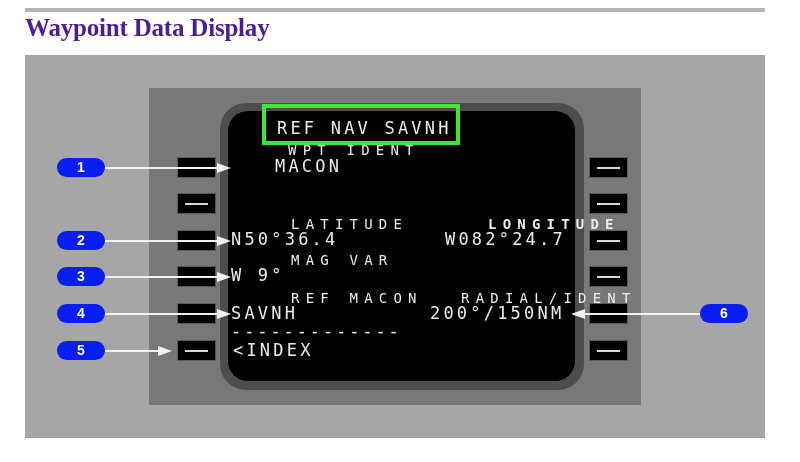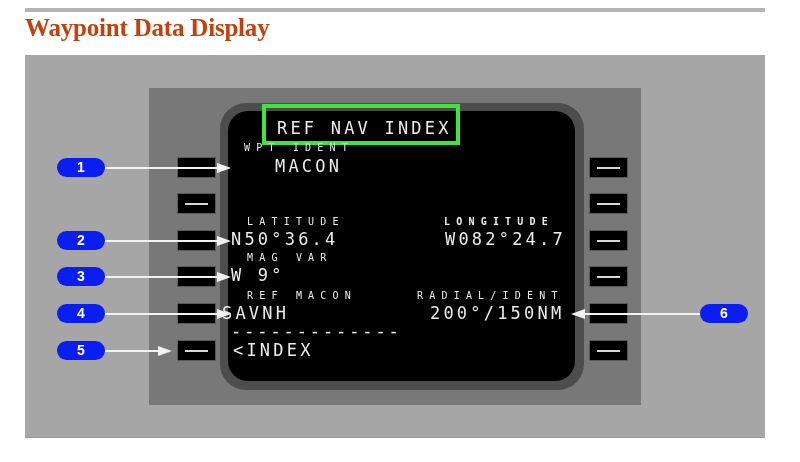--- a/index.html
+++ b/index.html
@@ -1,28 +1,28 @@
 <!DOCTYPE html>
 <html><head>
 <meta charset="utf-8">
 <style>
   html,body{margin:0;padding:0;background:#ffffff;}
   body{width:800px;height:462px;position:relative;overflow:hidden;font-family:"Liberation Sans",sans-serif;}
   .abs{position:absolute;}
   .top-rule{left:25px;top:8px;width:740px;height:4px;background:#b4b4b4;}
-  .title{left:25px;top:14px;font-family:"Liberation Serif",serif;font-weight:bold;font-size:25px;color:#c2410c;letter-spacing:-0.2px;}
+  .title{left:25px;top:14px;font-family:"Liberation Serif",serif;font-weight:bold;font-size:25px;color:#4c1d95;letter-spacing:-0.2px;}
   .outer-panel{left:25px;top:55px;width:740px;height:382px;background:#a6a6a6;border-bottom:1px solid #9a9a9a;}
   .inner-panel{left:149px;top:88px;width:492px;height:317px;background:#787878;}
   .bezel{left:220px;top:103px;width:364px;height:287px;background:#4d4d4d;border-radius:26px;}
   .screen{left:228px;top:111px;width:347px;height:270px;background:#000;border-radius:20px;}
   .key{width:39px;height:21px;background:#000;border:1px solid #5a5a5a;box-sizing:border-box;}
   .key .bar{position:absolute;left:7px;right:7px;top:9px;height:2px;background:#d8d8d8;}
   .cdu{font-family:"DejaVu Sans Mono",monospace;color:#ececec;white-space:pre;line-height:1;}
   .big{font-size:17px;letter-spacing:3.2px;}
-  .small{font-size:10px;letter-spacing:6.2px;}
+  .small{font-size:14px;letter-spacing:6.2px;margin-left:44px;}
   .green-box{left:262px;top:104px;width:198px;height:41px;border:4px solid #3de63a;box-sizing:border-box;}
   .badge{width:48px;height:19px;border-radius:10px;background:#0a1ef2;color:#fff;font-weight:bold;font-size:14px;text-align:center;line-height:19px;}
   .line{height:2px;background:#f2f2f2;}
   .arrowhead-r{width:0;height:0;border-top:5px solid transparent;border-bottom:5px solid transparent;border-left:14px solid #f2f2f2;}
   .arrowhead-l{width:0;height:0;border-top:5px solid transparent;border-bottom:5px solid transparent;border-right:14px solid #f2f2f2;}
 </style>
 </head>
 <body>
 
 <div class="abs top-rule"></div>
@@ -54,36 +54,36 @@
     <span class="bar abs"></span>
   </div>
 <div class="abs key" style="left:589px;top:266px;">
     <span class="bar abs"></span>
   </div>
 <div class="abs key" style="left:589px;top:303px;"></div>
 <div class="abs key" style="left:589px;top:340px;">
     <span class="bar abs"></span>
   </div>
 
-<div class="abs cdu big" style="left:277px;top:120px;">REF NAV INDEX</div>
+<div class="abs cdu big" style="left:277px;top:120px;">REF NAV SAVNH</div>
 <div class="abs green-box"></div>
 
 <div class="abs cdu small" style="left:244px;top:143px;">WPT IDENT</div>
 <div class="abs cdu big" style="left:231px;top:158px;padding-left:44px;">MACON</div>
 
 <div class="abs cdu small" style="left:247px;top:217px;">LATITUDE</div>
 <div class="abs cdu big" style="left:231px;top:231px;">N50°36.4</div>
 <div class="abs cdu small" style="left:444px;top:217px;font-weight:bold;">LONGITUDE</div>
 <div class="abs cdu big" style="left:445px;top:231px;">W082°24.7</div>
 
 <div class="abs cdu small" style="left:247px;top:253px;">MAG VAR</div>
 <div class="abs cdu big" style="left:231px;top:267px;">W 9°</div>
 
 <div class="abs cdu small" style="left:247px;top:291px;">REF MACON</div>
-<div class="abs cdu big" style="left:222px;top:305px;">SAVNH</div>
+<div class="abs cdu big" style="left:231px;top:305px;">SAVNH</div>
 <div class="abs cdu small" style="left:417px;top:291px;">RADIAL/IDENT</div>
 <div class="abs cdu big" style="left:430px;top:305px;">200°/150NM</div>
 
 <div class="abs cdu big" style="left:231px;top:323px;letter-spacing:2.9px;">-------------</div>
 <div class="abs cdu big" style="left:233px;top:342px;">&lt;INDEX</div>
 
 <div class="abs badge" style="left:57px;top:158px;">1</div>
 <div class="abs badge" style="left:57px;top:231px;">2</div>
 <div class="abs badge" style="left:57px;top:267px;">3</div>
 <div class="abs badge" style="left:57px;top:304px;">4</div>

